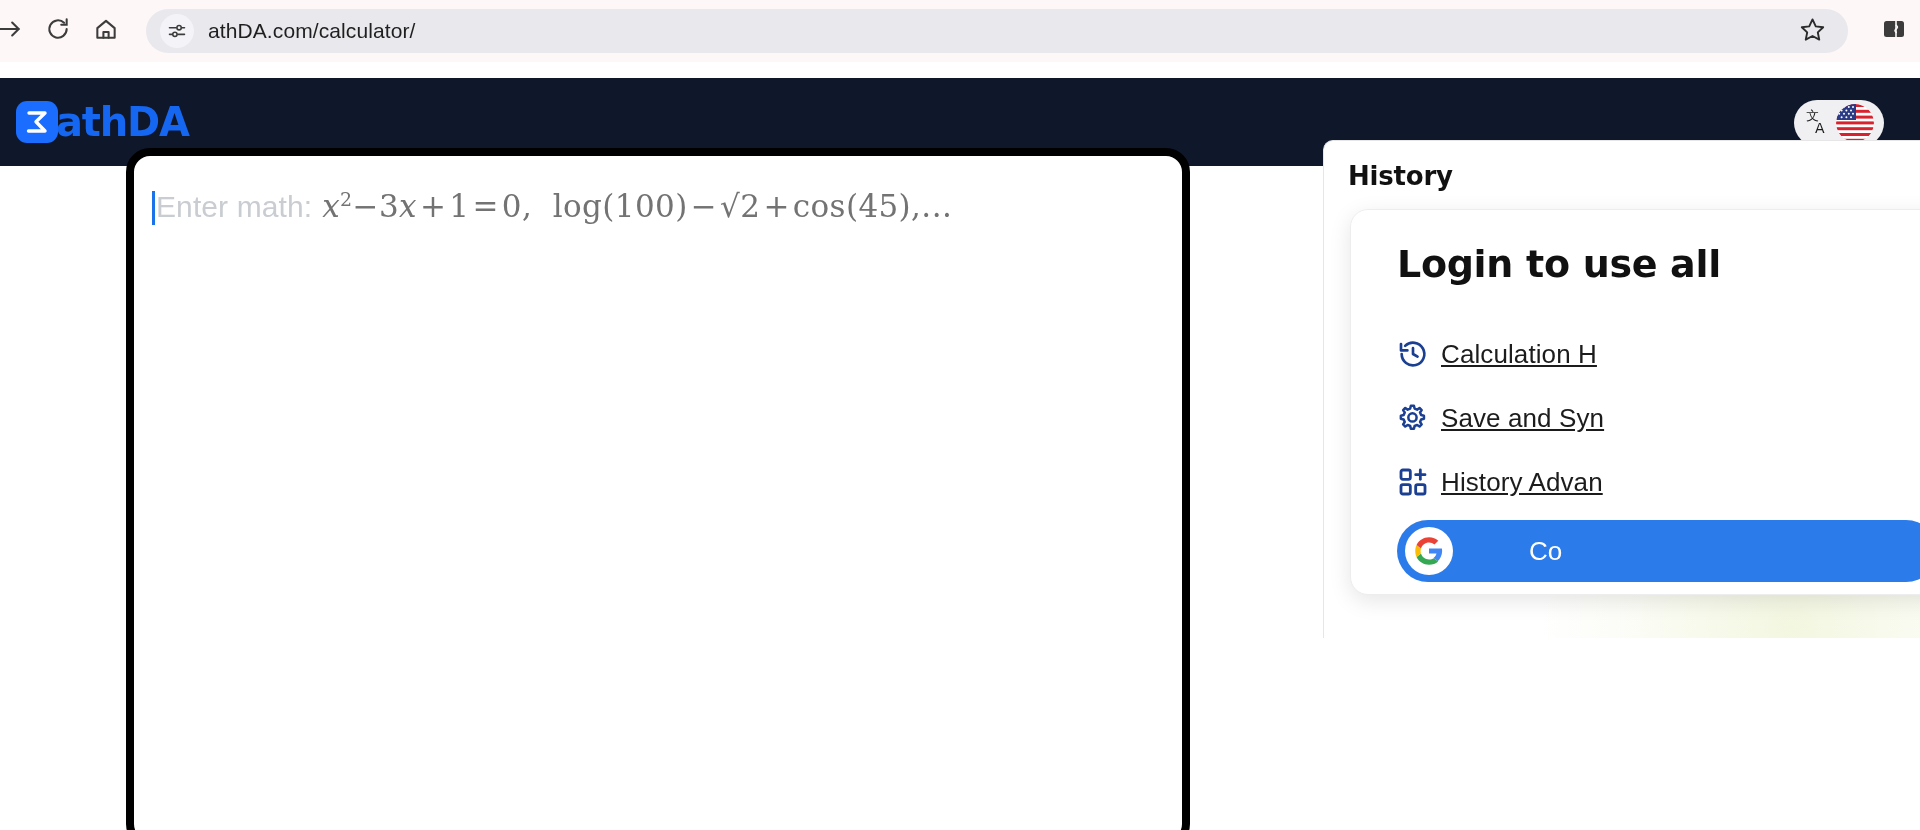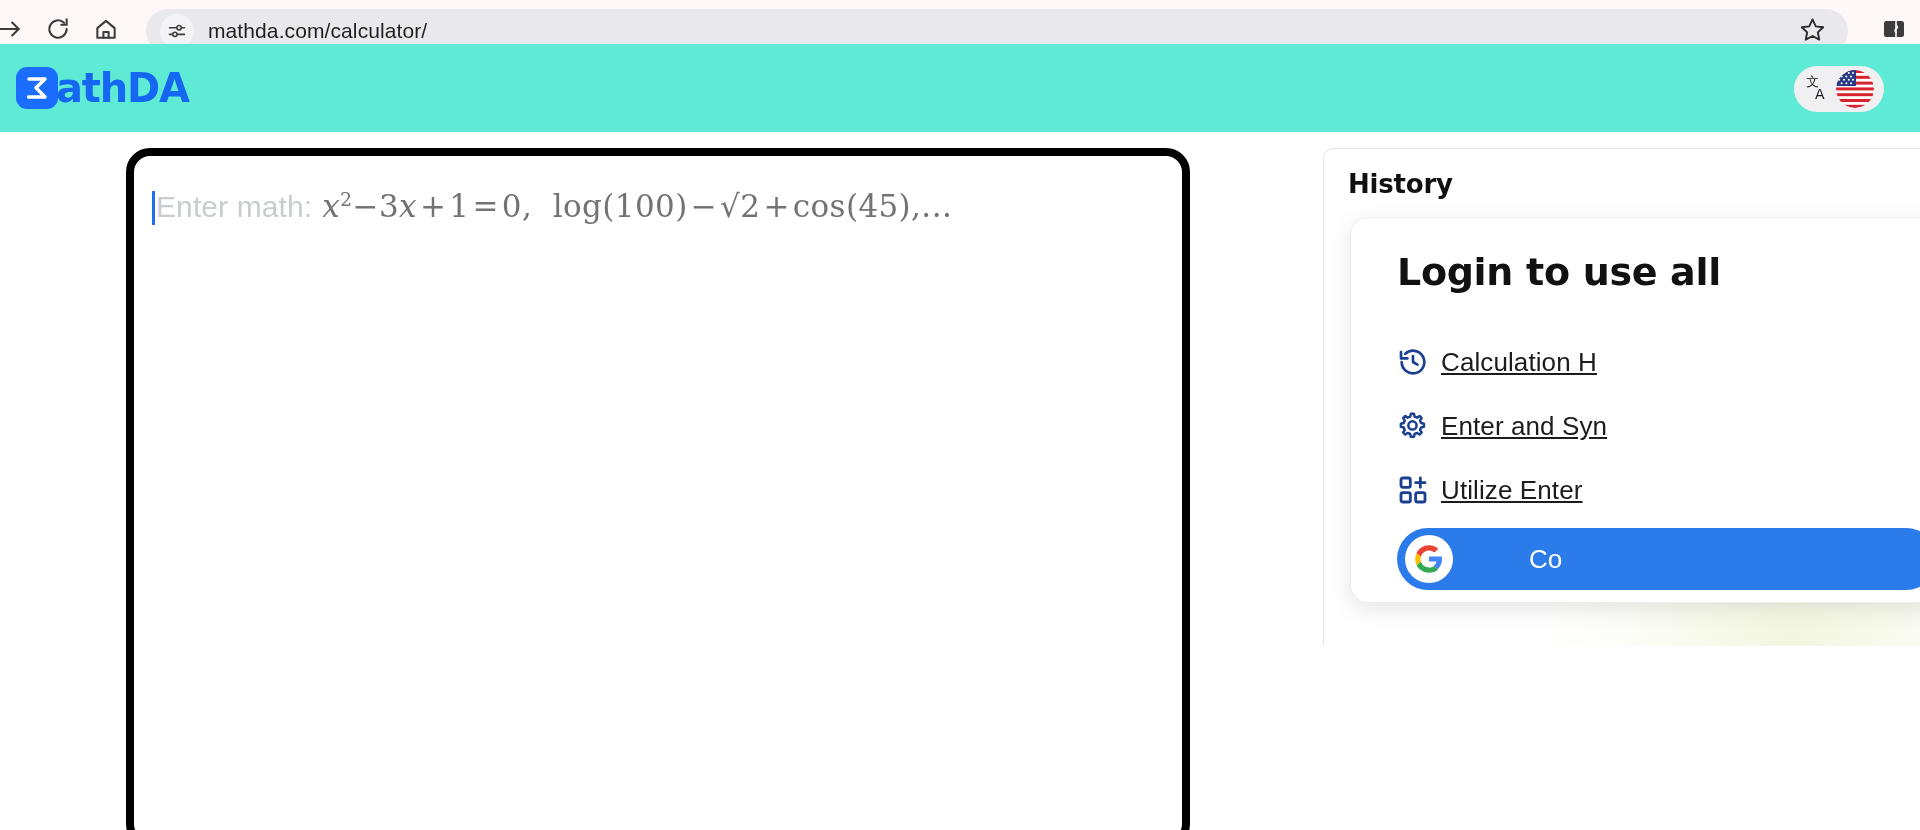--- a/index.html
+++ b/index.html
@@ -56,23 +56,23 @@
     color: #2b2b2b;
   }
   .side-toggle {
     width: 52px; height: 62px; flex: 0 0 auto;
     display: flex; align-items: center; justify-content: center;
     color: #3c3c3c;
   }
 
   
   .site-header {
-    position: absolute; left: 0; top: 44px;
+    position: absolute; left: 0; top: 78px;
     width: 1920px; height: 88px;
-    background: #5eead4;
+    background: #0f172a;
     display: flex; align-items: center;
   }
   .brand {
     display: flex; align-items: center;
     margin-left: 16px;
     height: 56px;
   }
   .brand-mark {
     width: 42px; height: 42px;
     background: #1a6dff;
@@ -155,21 +155,21 @@
     letter-spacing: .4px;
   }
   .ph-math i { font-style: italic; }
   .ph-math sup { font-size: 19px; vertical-align: super; }
   .ph-math .op { padding: 0 3px; }
   .radic { font-family: "DejaVu Sans", sans-serif; }
 
   
   .history-panel {
     position: absolute;
-    left: 1323px; top: 148px;
+    left: 1323px; top: 140px;
     width: 597px; height: 498px;
     background: #ffffff;
     border-left: 1px solid #e6e6e6;
     border-top: 1px solid #e6e6e6;
     border-top-left-radius: 10px;
     overflow: hidden;
   }
   .panel-glow {
     position: absolute;
     right: -40px; bottom: -120px;
@@ -287,21 +287,21 @@
     <span class="omni-icon">
       <svg width="20" height="20" viewBox="0 0 24 24" fill="none" stroke="#3c3c3c" stroke-width="1.9" stroke-linecap="round">
         <line x1="3" y1="8" x2="11" y2="8"></line>
           <circle cx="14.5" cy="8" r="2.6"></circle>
           <line x1="18" y1="8" x2="21" y2="8"></line>
         <line x1="13" y1="16" x2="21" y2="16"></line>
           <circle cx="9.5" cy="16" r="2.6"></circle>
           <line x1="3" y1="16" x2="6" y2="16"></line>
       </svg>
     </span>
-    <span class="omni-url">mathda.com/calculator/</span>
+    <span class="omni-url">athDA.com/calculator/</span>
     <span class="star-btn">
       <span>
         <svg width="27" height="27" viewBox="0 0 24 24" fill="none" stroke="currentColor" stroke-width="1.7" stroke-linejoin="round">
           <polygon points="12,3 14.9,9.2 21.5,10 16.7,14.6 18,21 12,17.8 6,21 7.3,14.6 2.5,10 9.1,9.2"></polygon>
         </svg>
       </span>
     </span>
   </div>
 
   <div class="side-toggle">
@@ -407,34 +407,34 @@
         <span class="benefit-text">Calculation H</span>
       </div>
 
       <div class="benefit-row">
         <span class="benefit-icon">
           <svg width="32" height="32" viewBox="0 0 24 24" fill="none" stroke="currentColor" stroke-width="1.9" stroke-linecap="round" stroke-linejoin="round">
             <path d="M10.4 2.8h2.3l.5 2.1 1.9.8 1.8-1.2 1.6 1.6-1.2 1.8.8 1.9 2.1.5v2.3l-2.1.5-.8 1.9 1.2 1.8-1.6 1.6-1.8-1.2-1.9.8-.5 2.1h-2.3l-.5-2.1-1.9-.8-1.8 1.2-1.6-1.6 1.2-1.8-.8-1.9-2.1-.5v-2.3l2.1-.5.8-1.9-1.2-1.8 1.6-1.6 1.8 1.2 1.9-.8z"></path>
             <circle cx="11.6" cy="11.6" r="3.1"></circle>
           </svg>
         </span>
-        <span class="benefit-text">Enter and Syn</span>
+        <span class="benefit-text">Save and Syn</span>
       </div>
 
       <div class="benefit-row">
         <span class="benefit-icon">
           <svg width="32" height="32" viewBox="0 0 24 24" fill="none" stroke="currentColor" stroke-width="2.1" stroke-linecap="round">
             <rect x="3" y="3" width="7" height="7" rx="1.4"></rect>
             <rect x="3" y="14" width="7" height="7" rx="1.4"></rect>
             <rect x="14" y="14" width="7" height="7" rx="1.4"></rect>
             <line x1="17.5" y1="3" x2="17.5" y2="10"></line>
               <line x1="14" y1="6.5" x2="21" y2="6.5"></line>
           </svg>
         </span>
-        <span class="benefit-text">Utilize Enter</span>
+        <span class="benefit-text">History Advan</span>
       </div>
     </div>
 
     <div class="google-btn">
       <span class="g-circle">
         <svg width="30" height="30" viewBox="0 0 48 48">
           <path fill="#4285F4" d="M45 24c0-1.6-.1-2.7-.4-4H24v8h11.9c-.5 2.9-2.2 5.3-4.7 7l6.8 5.3C41.9 36.3 45 30.8 45 24z"></path>
           <path fill="#34A853" d="M24 46c5.9 0 10.9-2 14.5-5.3l-6.8-5.3c-2 1.4-4.5 2.2-7.7 2.2-6 0-11-4-12.8-9.5l-7.1 5.5C7.6 41 15.2 46 24 46z"></path>
           <path fill="#FBBC05" d="M11.2 28.1c-.5-1.4-.7-2.7-.7-4.1s.3-2.8.7-4.1l-7.1-5.5C2.8 17.2 2 20.5 2 24s.8 6.8 2.1 9.6z"></path>
           <path fill="#EA4335" d="M24 10.2c3.4 0 6.4 1.2 8.8 3.4l6-6C35.1 3.9 30.1 2 24 2 15.2 2 7.6 7 4.1 14.4l7.1 5.5C13 14.2 18 10.2 24 10.2z"></path>

